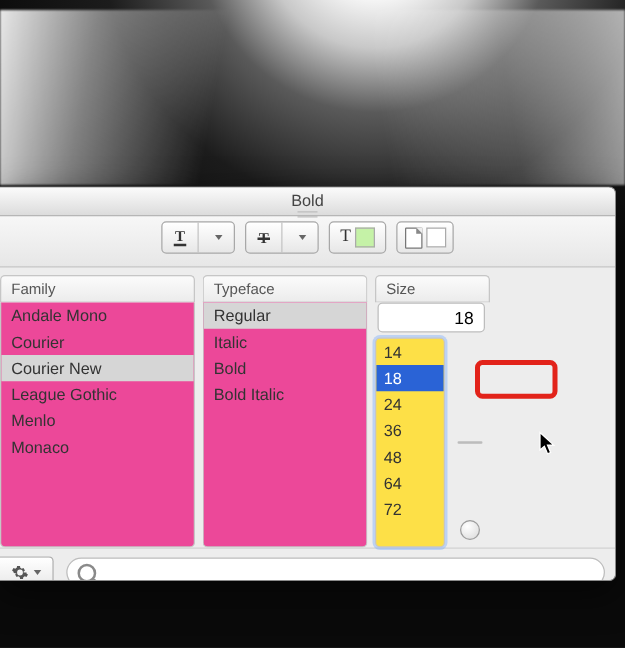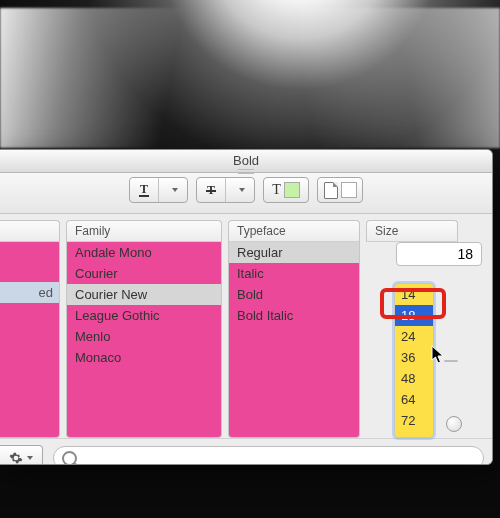--- a/index.html
+++ b/index.html
@@ -175,21 +175,21 @@
     background: #c9d7e7;
   }
 
   .row.truncated {
     color:#555;
     text-align:right;
     padding-right:6px;
   }
 
   
-  .size-wrap { display:flex; flex-direction:column; height:100%; gap:17px;margin-left:28px; }
+  .size-wrap { display:flex; flex-direction:column; height:100%; gap:4px; }
   .size-input {
     width: 68px; height: 22px;
     border: 1px solid #bdbdbd;
     border-radius: 4px;
     background:#fff;
     text-align:right;
     padding: 0 8px;
     font-size:14px;
     align-self:flex-start;
     margin-left:2px;
@@ -330,27 +330,20 @@
 
     <div class="segbtn">
       <span class="page-icon"></span>
       <span class="swatch white" title="#ffffff"></span>
     </div>
 
   </div>
 
   <div class="columns">
 
-    <div class="col collection">
-      <div class="col-header">&nbsp;</div>
-      <div class="listbox">
-        <div style="height:40px"></div>
-        <div class="row selected-blue truncated">ed</div>
-      </div>
-    </div>
 
     <div class="col family">
       <div class="col-header">Family</div>
       <div class="listbox" id="family-list">
           <div class="row">Andale Mono</div>
           <div class="row">Courier</div>
           <div class="row selected">Courier New</div>
           <div class="row">League Gothic</div>
           <div class="row">Menlo</div>
           <div class="row">Monaco</div>

